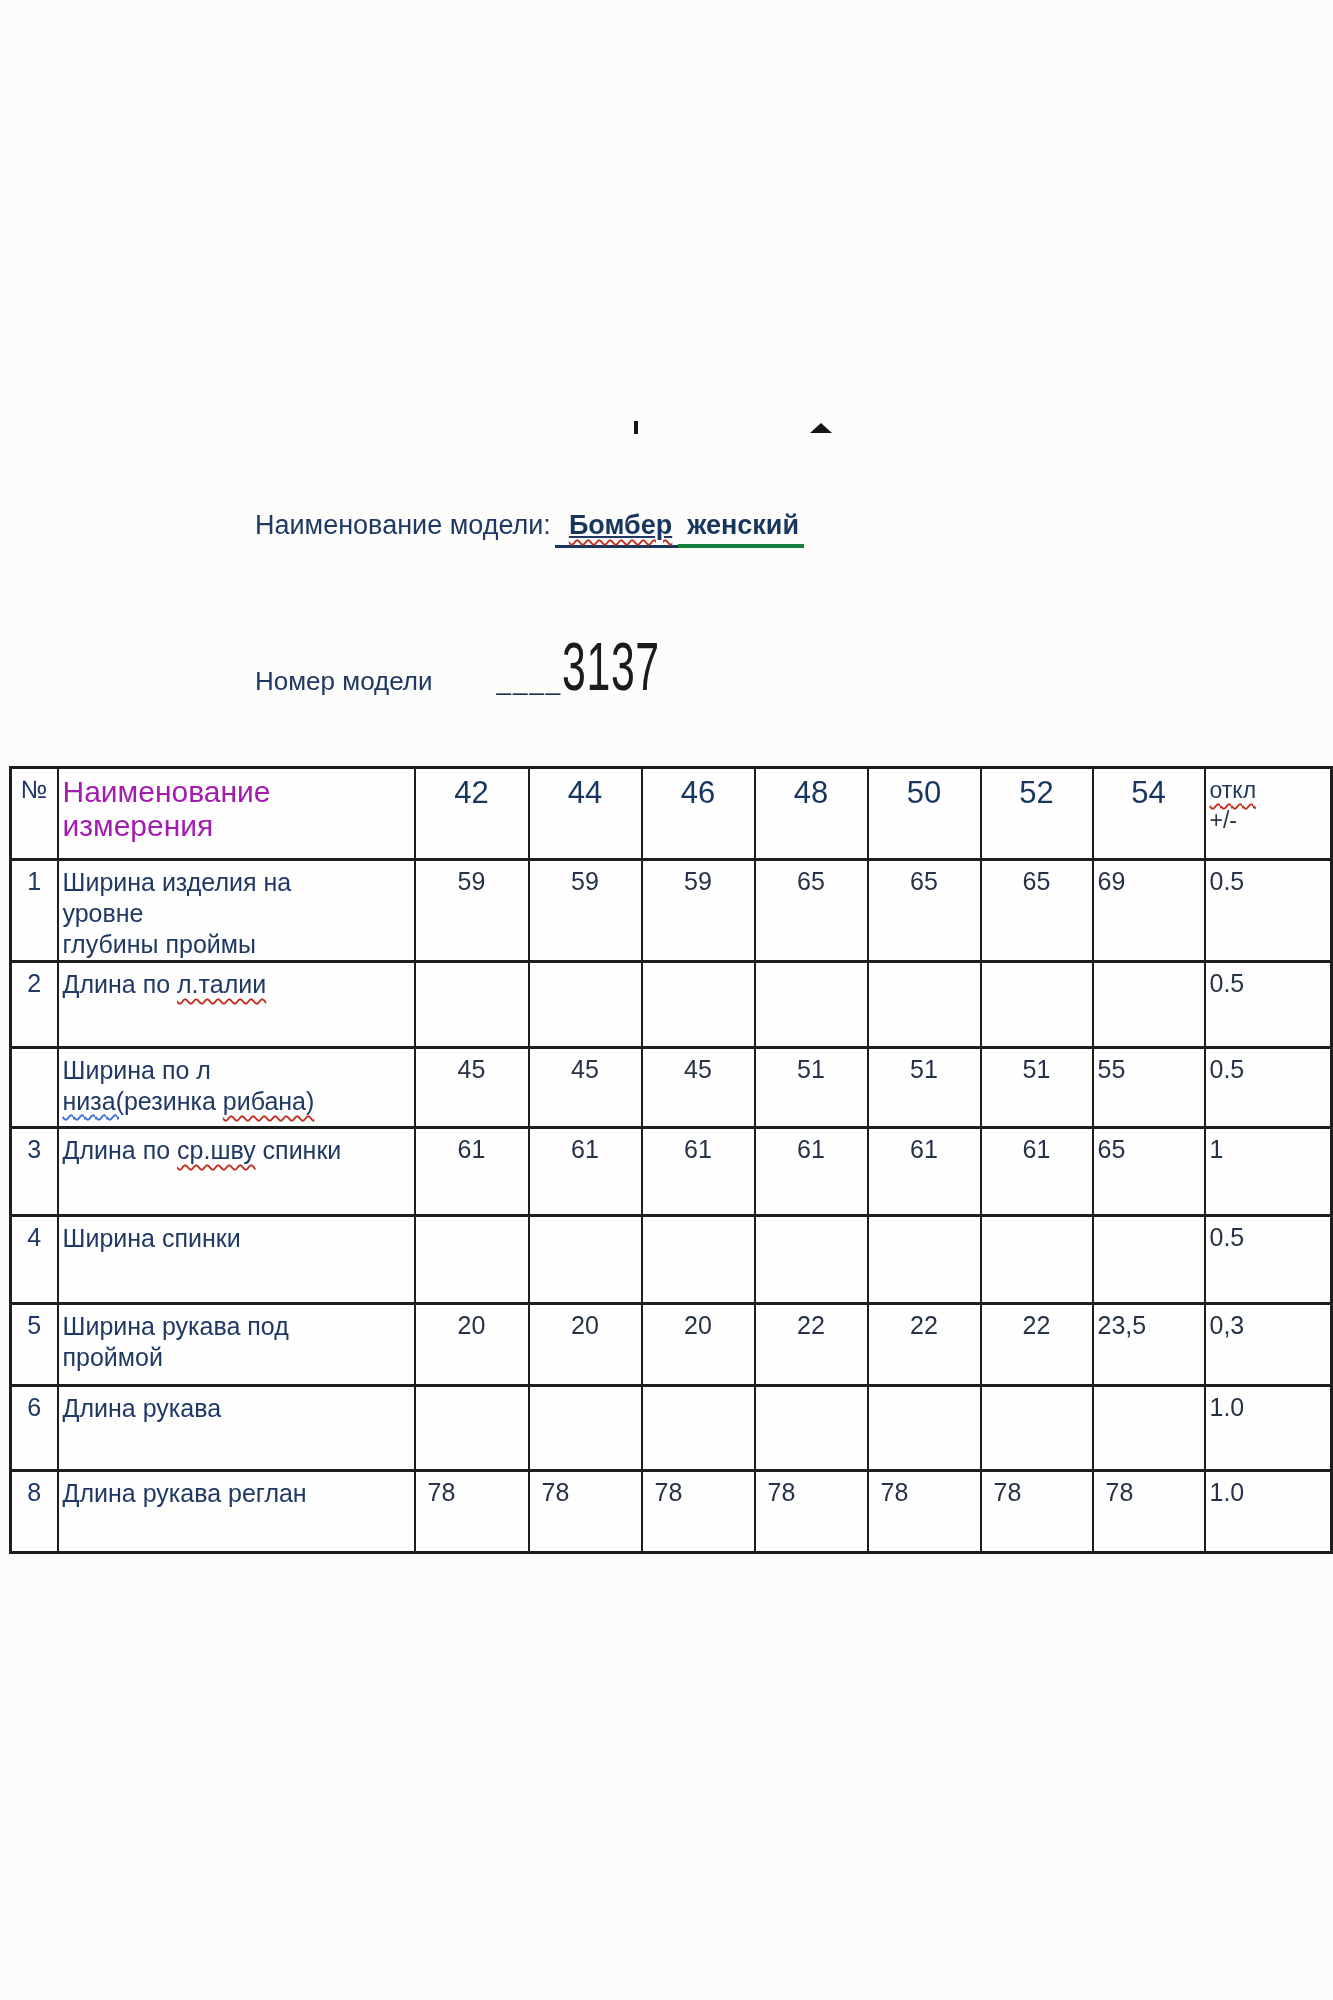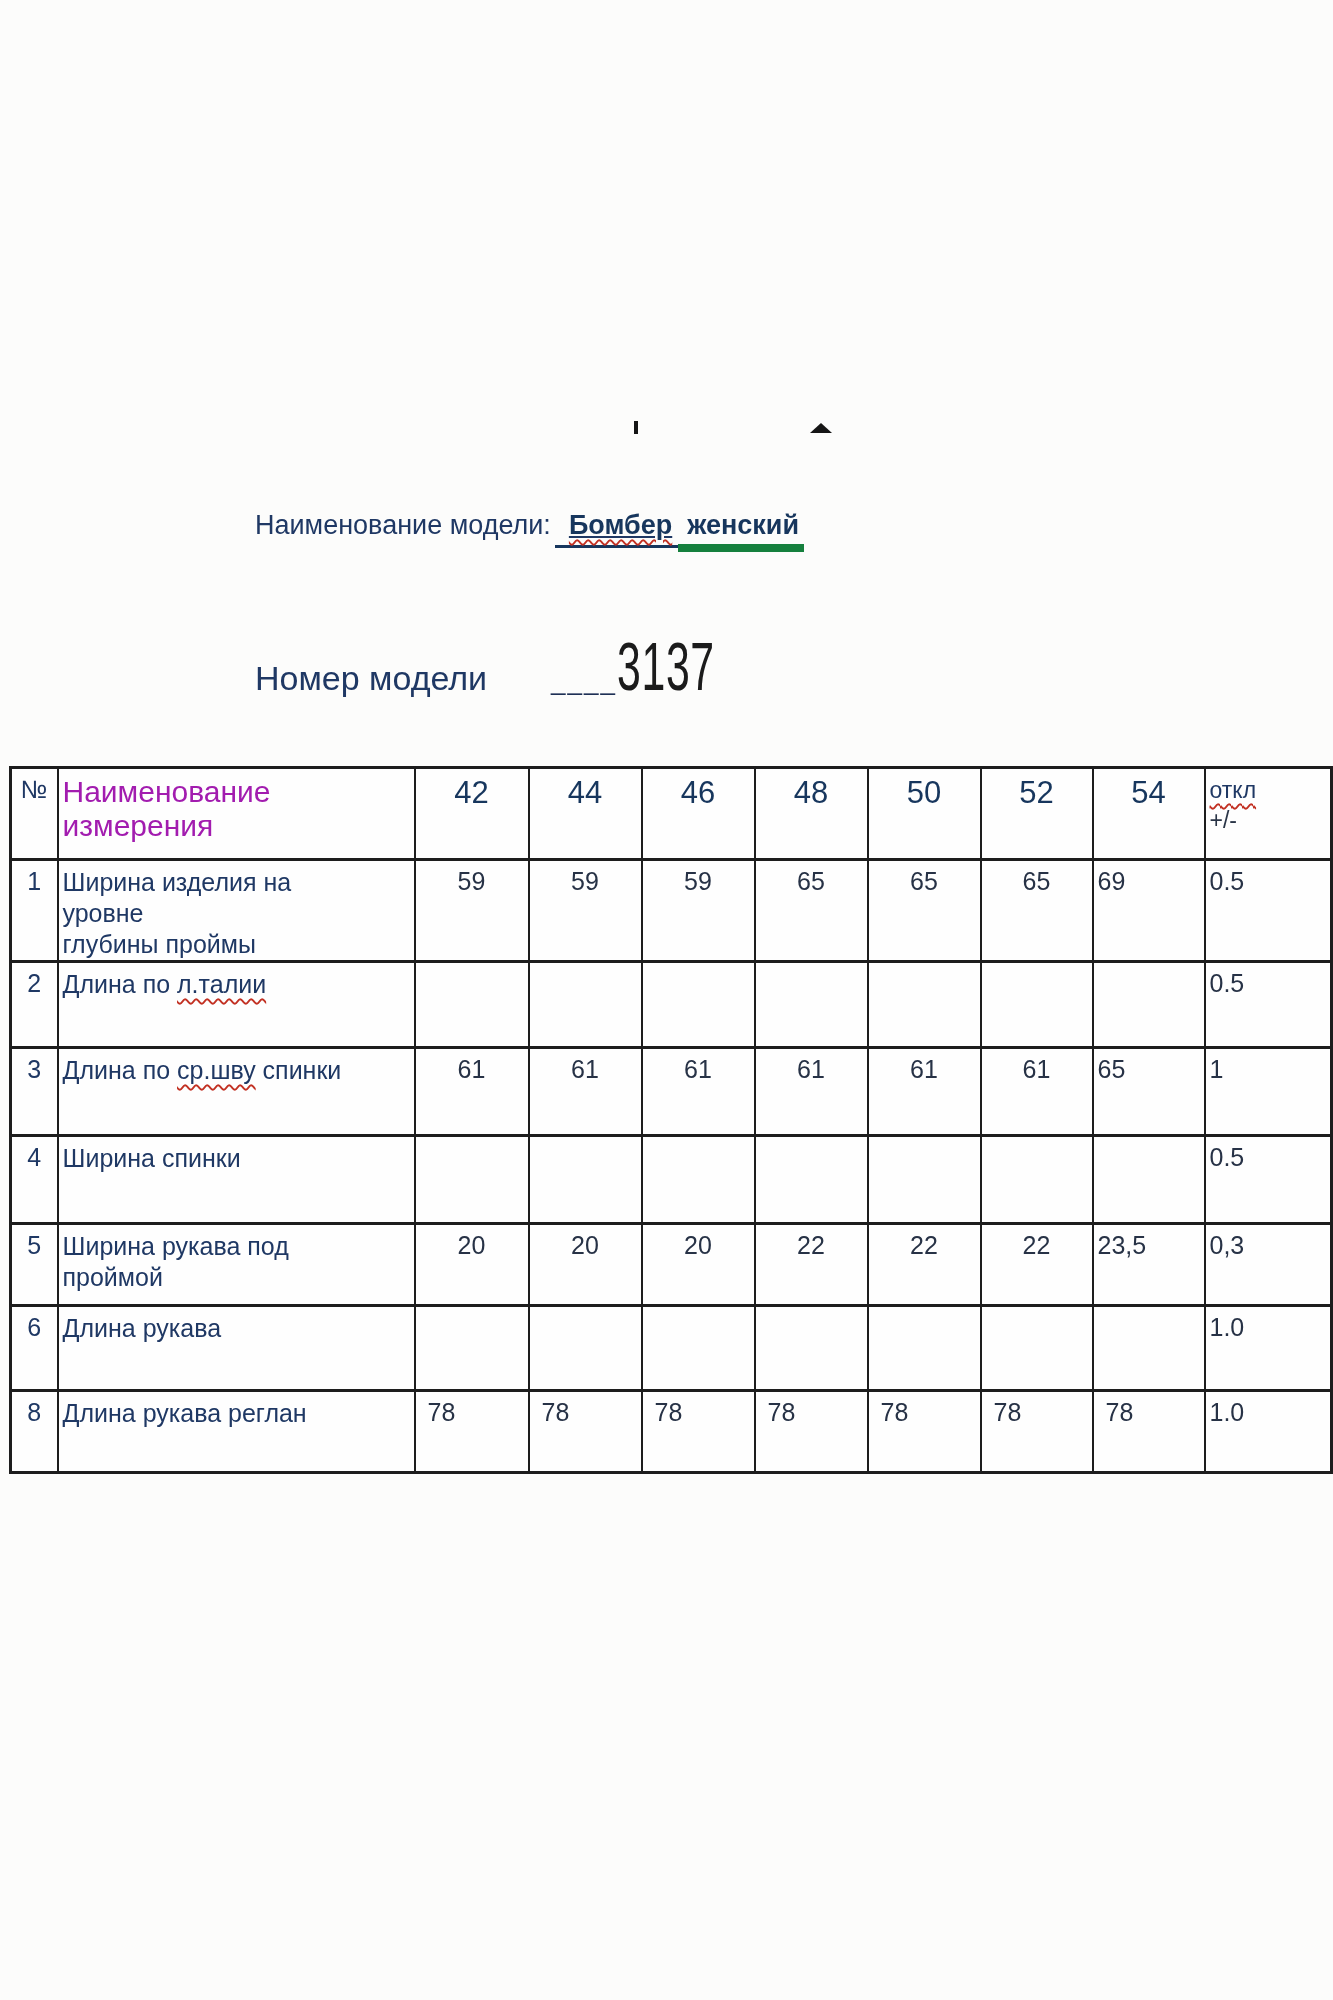--- a/index.html
+++ b/index.html
@@ -19,26 +19,26 @@
   .mn-underline-navy{
     display:inline-block;border-bottom:3px solid #17365d;
     padding:0 6px 4px 14px;margin-left:4px;text-decoration:underline;
   }
   .mn-word{font-weight:bold;color:#17365d;}
   .wavy-red{
     text-decoration-line:underline;text-decoration-style:wavy;
     text-decoration-color:#c23022;text-decoration-thickness:2px;text-underline-offset:5px;
   }
   .mn-word2{
-    display:inline-block;border-bottom:8px solid #15803d;
+    display:inline-block;border-bottom:4px solid #15803d;
     padding:0 5px 3px 9px;
   }
   
   .model-number-line{position:absolute;left:255px;top:627px;display:flex;align-items:baseline;white-space:nowrap;}
-  .num-label{font-size:34px;color:#1f3864;}
+  .num-label{font-size:26px;color:#1f3864;}
   .num-underscores{font-size:26px;color:#1e3055;margin-left:64px;letter-spacing:2px;}
   .num-value{
     font-size:68px;color:#1b1b1b;display:inline-block;
     transform:scaleX(0.63);transform-origin:left bottom;letter-spacing:1px;
   }
   
   table.meas{
     position:absolute;left:9px;top:766px;width:1321px;
     border-collapse:collapse;table-layout:fixed;
     border:3px solid #1d1d1d;background:#fefefe;
@@ -142,20 +142,35 @@
     <td class="c-val"></td>
     <td class="c-val"></td>
     <td class="c-val"></td>
     <td class="c-val"></td>
     <td class="c-val"></td>
     <td class="c-val"></td>
     <td class="c-54"></td>
     <td class="c-tol">0.5</td>
   </tr>
 
+  <tr class="r2b">
+    <td class="c-num"></td>
+    <td class="c-label">
+      <span class="lbl-line">Ширина по л</span>
+      <span class="lbl-line"><span class="wavy-blue">низа(</span><span>резинка </span><span class="wavy-red">рибана)</span></span>
+    </td>
+    <td class="c-val">45</td>
+    <td class="c-val">45</td>
+    <td class="c-val">45</td>
+    <td class="c-val">51</td>
+    <td class="c-val">51</td>
+    <td class="c-val">51</td>
+    <td class="c-54">55</td>
+    <td class="c-tol">0.5</td>
+  </tr>
 
   <tr class="r3">
     <td class="c-num">3</td>
     <td class="c-label">
       <span>Длина по </span><span class="wavy-red">ср.шву</span><span> спинки</span>
     </td>
     <td class="c-val">61</td>
     <td class="c-val">61</td>
     <td class="c-val">61</td>
     <td class="c-val">61</td>

